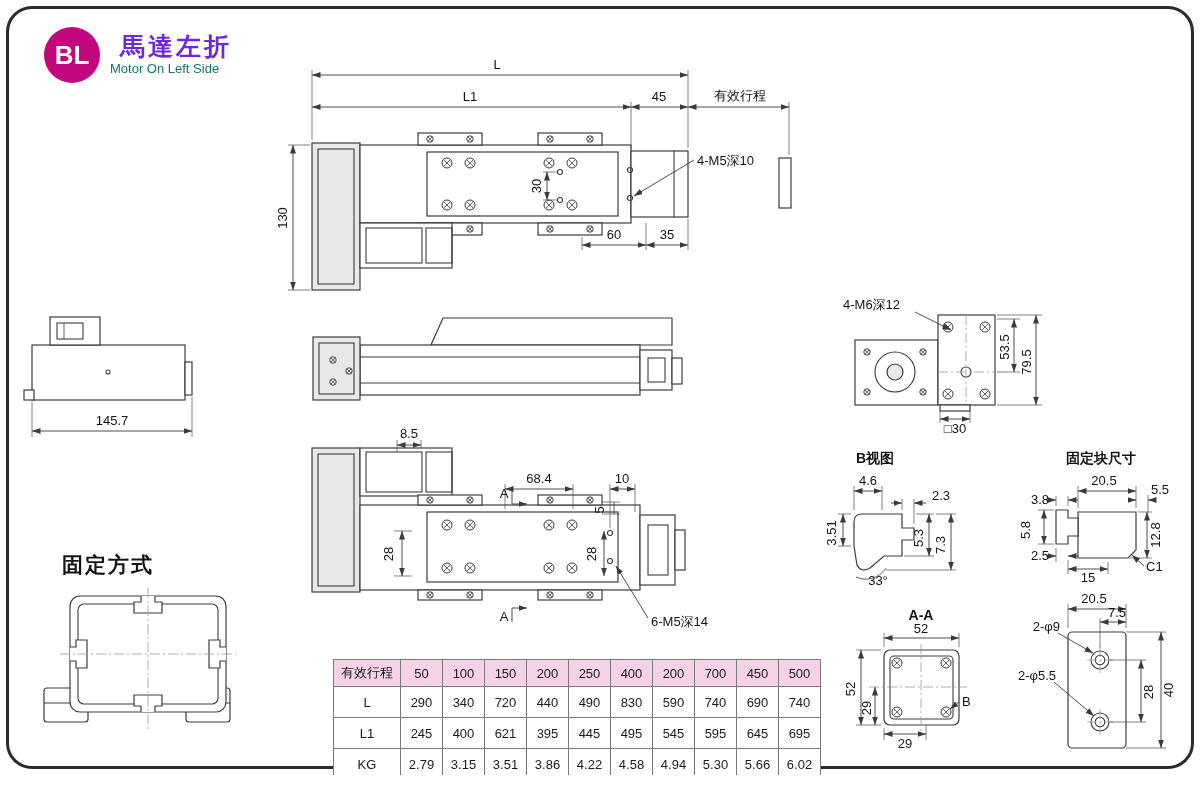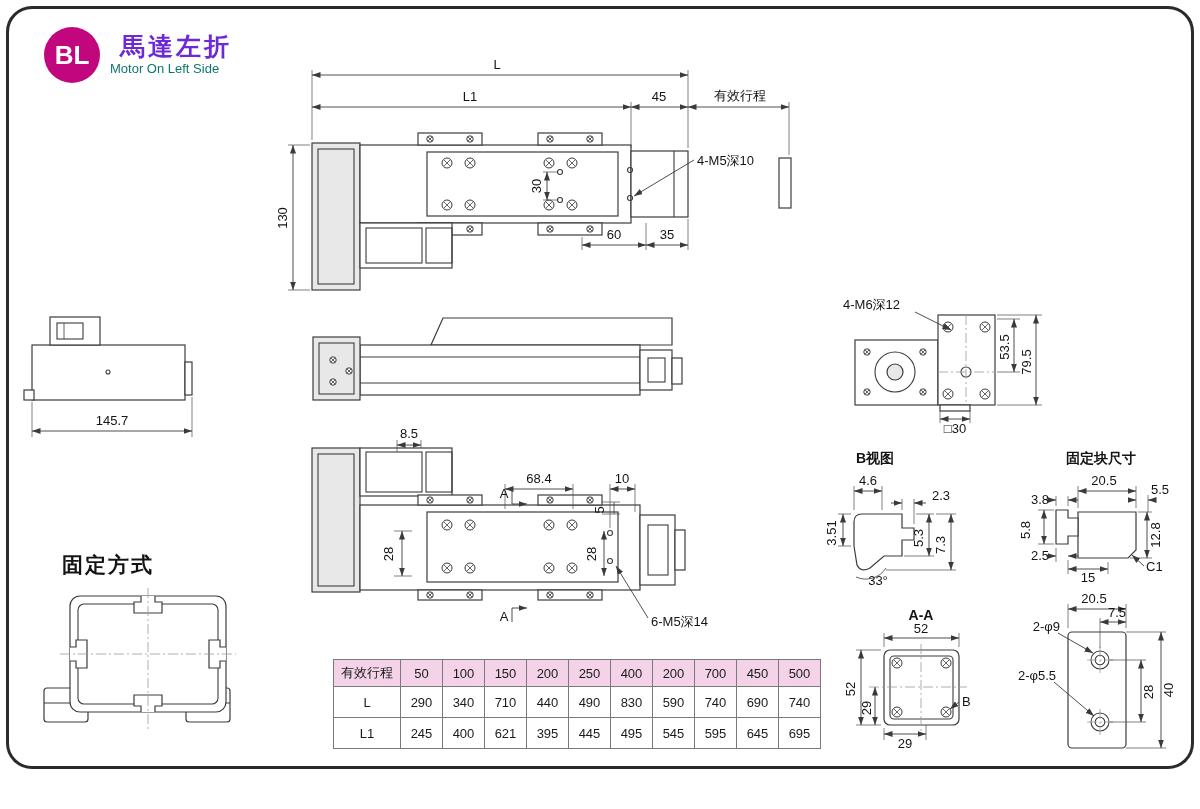--- a/index.html
+++ b/index.html
@@ -433,21 +433,21 @@
       <th>400</th>
       <th>200</th>
       <th>700</th>
       <th>450</th>
       <th>500</th>
     </tr>
     <tr>
       <td class="first">L</td>
       <td>290</td>
       <td>340</td>
-      <td>710</td>
+      <td>720</td>
       <td>440</td>
       <td>490</td>
       <td>830</td>
       <td>590</td>
       <td>740</td>
       <td>690</td>
       <td>740</td>
     </tr>
     <tr>
       <td class="first">L1</td>
@@ -455,15 +455,28 @@
       <td>400</td>
       <td>621</td>
       <td>395</td>
       <td>445</td>
       <td>495</td>
       <td>545</td>
       <td>595</td>
       <td>645</td>
       <td>695</td>
     </tr>
+    <tr>
+      <td class="first">KG</td>
+      <td>2.79</td>
+      <td>3.15</td>
+      <td>3.51</td>
+      <td>3.86</td>
+      <td>4.22</td>
+      <td>4.58</td>
+      <td>4.94</td>
+      <td>5.30</td>
+      <td>5.66</td>
+      <td>6.02</td>
+    </tr>
   </tbody>
     </table>
 </div>
 
 </body></html>

